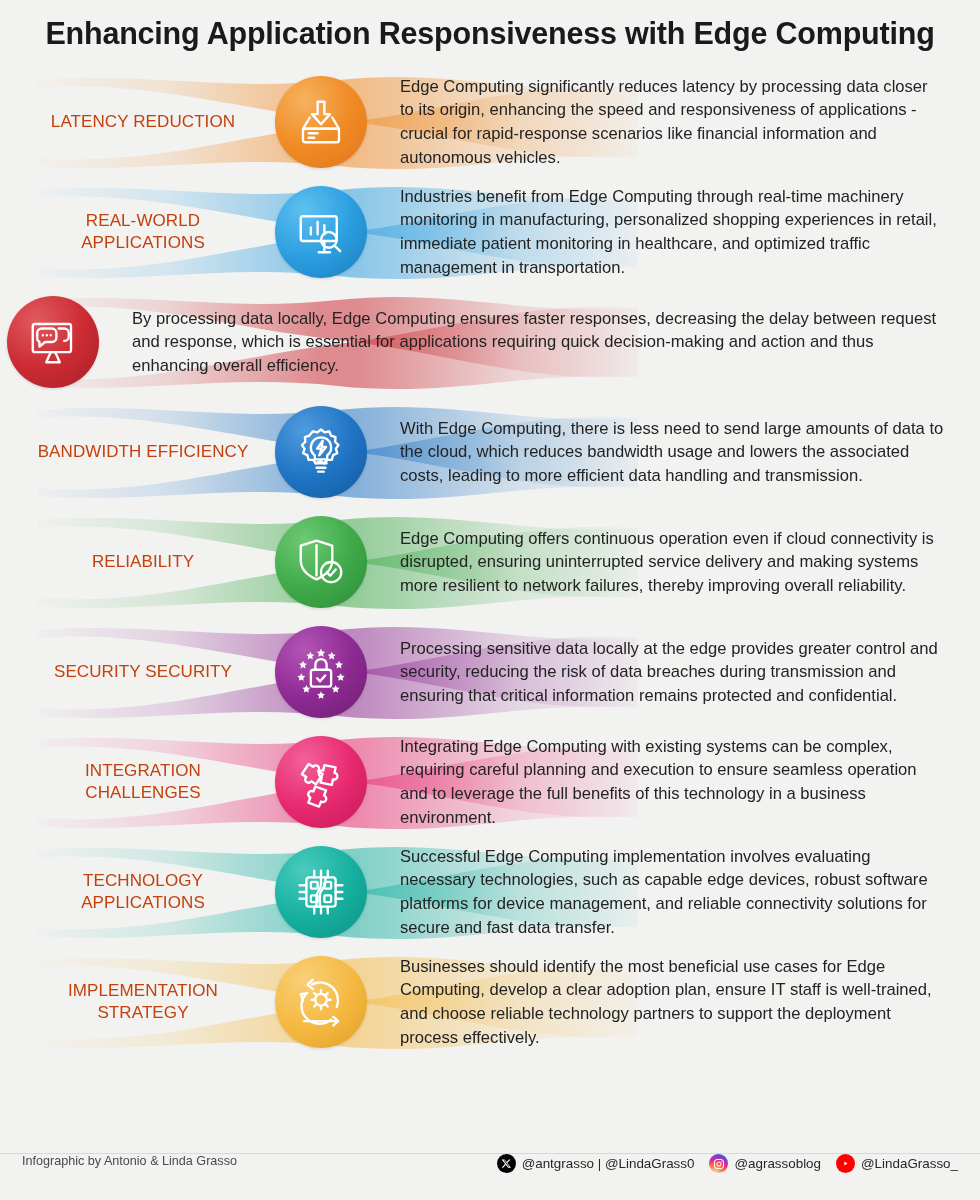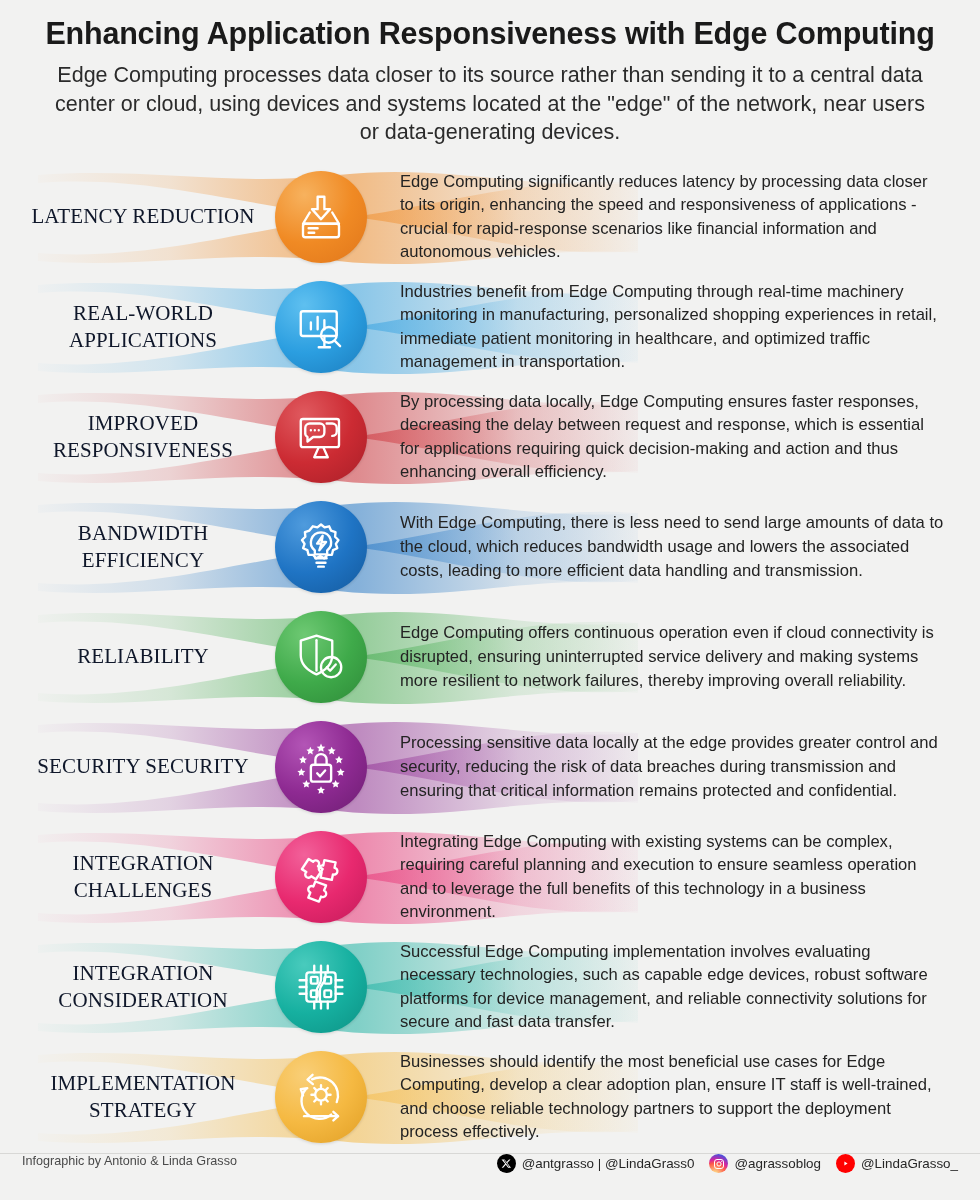--- a/index.html
+++ b/index.html
@@ -70,26 +70,25 @@
 
   .label-cell {
     position: relative;
     z-index: 2;
     width: 268px;
     flex: 0 0 268px;
     text-align: center;
     padding: 0 10px 0 28px;
   }
   .label-cell .label {
-    font-size: 21px;
+    font-size: 17px;
     font-weight: 400;
-    color: #0f172a;
+    color: #c2410c;
     line-height: 1.28;
     letter-spacing: 0.1px;
-    font-family: Liberation Serif, serif;
   }
 
   .icon-cell {
     position: relative;
     z-index: 2;
     flex: 0 0 106px;
     display: flex;
     align-items: center;
     justify-content: center;
   }
@@ -165,21 +164,20 @@
   .soc-icon svg { width: 11px; height: 11px; display:block; }
   .soc-ig svg { width: 12px; height: 12px; }
 </style>
 </head>
 <body>
 
 <div id="page">
 
   <div class="header">
     <div class="header-title">Enhancing Application Responsiveness with Edge Computing</div>
-    <div class="header-subtitle">Edge Computing processes data closer to its source rather than sending it to a central data center or cloud, using devices and systems located at the "edge" of the network, near users or data-generating devices.</div>
   </div>
 
   <div class="rows" id="rows-container">
       <div class="row">
         <div class="ribbon">
           <svg viewBox="0 0 600 96" preserveAspectRatio="none">
             <defs>
               <linearGradient id="grad0" x1="0" y1="0" x2="1" y2="0">
                 <stop offset="0%" stop-color="#f08a24" stop-opacity="0.02"></stop>
                 <stop offset="22%" stop-color="#f08a24" stop-opacity="0.16"></stop>
@@ -262,23 +260,20 @@
                 <stop offset="22%" stop-color="#cc2b33" stop-opacity="0.16"></stop>
                 <stop offset="47%" stop-color="#cc2b33" stop-opacity="0.52"></stop>
                 <stop offset="53%" stop-color="#cc2b33" stop-opacity="0.52"></stop>
                 <stop offset="80%" stop-color="#cc2b33" stop-opacity="0.14"></stop>
                 <stop offset="100%" stop-color="#cc2b33" stop-opacity="0.02"></stop>
               </linearGradient>
             </defs>
             <path fill="url(#grad2)" d="M0,14 C110,6 190,34 300,46 C410,58 490,90 600,82 L600,14 C490,22 410,-6 300,6 C190,18 110,-2 0,6 Z" transform="translate(0,0)"></path>
             <path fill="url(#grad2)" d="M0,84 C110,92 190,64 300,50 C410,36 490,6 600,14 L600,84 C490,76 410,104 300,92 C190,80 110,100 0,92 Z"></path>
           </svg>
-        </div>
-        <div class="label-cell">
-          <div class="label">IMPROVED RESPONSIVENESS</div>
         </div>
         <div class="icon-cell">
           <div class="circle" style="background: radial-gradient(circle at 32% 26%, rgb(224, 90, 95) 0%, rgb(204, 43, 51) 52%, rgb(168, 31, 40) 100%);">
             <span style="display: block;">
               <svg viewBox="0 0 48 48">
                 <g fill="none" stroke="#ffffff" stroke-width="2.1" stroke-linecap="round" stroke-linejoin="round">
       <rect x="6" y="8" width="34" height="25" rx="2"></rect>
       <path d="M18 42h12l-4-9h-4z"></path>
       <path d="M10 16a4 4 0 0 1 4-4h9a4 4 0 0 1 4 4v4a4 4 0 0 1-4 4h-6l-5 4v-4a4 4 0 0 1-2-4z"></path>
       <path d="M29 12h5a4 4 0 0 1 4 4v3a4 4 0 0 1-4 4"></path>
@@ -465,21 +460,21 @@
                 <stop offset="53%" stop-color="#16b0a0" stop-opacity="0.52"></stop>
                 <stop offset="80%" stop-color="#16b0a0" stop-opacity="0.14"></stop>
                 <stop offset="100%" stop-color="#16b0a0" stop-opacity="0.02"></stop>
               </linearGradient>
             </defs>
             <path fill="url(#grad7)" d="M0,14 C110,6 190,34 300,46 C410,58 490,90 600,82 L600,14 C490,22 410,-6 300,6 C190,18 110,-2 0,6 Z" transform="translate(0,0)"></path>
             <path fill="url(#grad7)" d="M0,84 C110,92 190,64 300,50 C410,36 490,6 600,14 L600,84 C490,76 410,104 300,92 C190,80 110,100 0,92 Z"></path>
           </svg>
         </div>
         <div class="label-cell">
-          <div class="label">INTEGRATION CONSIDERATION</div>
+          <div class="label">TECHNOLOGY APPLICATIONS</div>
         </div>
         <div class="icon-cell">
           <div class="circle" style="background: radial-gradient(circle at 32% 26%, rgb(73, 203, 189) 0%, rgb(22, 176, 160) 52%, rgb(13, 145, 132) 100%);">
             <span style="display: block;">
               <svg viewBox="0 0 48 48">
                 <g fill="none" stroke="#ffffff" stroke-width="2.1" stroke-linecap="round" stroke-linejoin="round">
       <rect x="11" y="11" width="26" height="26" rx="2.5"></rect>
       <path d="M18 5v6M24 5v6M30 5v6M18 37v6M24 37v6M30 37v6M5 18h6M5 24h6M5 30h6M37 18h6M37 24h6M37 30h6"></path>
       <rect x="15" y="15" width="6" height="6" rx="1"></rect>
       <rect x="27" y="15" width="6" height="6" rx="1"></rect>

